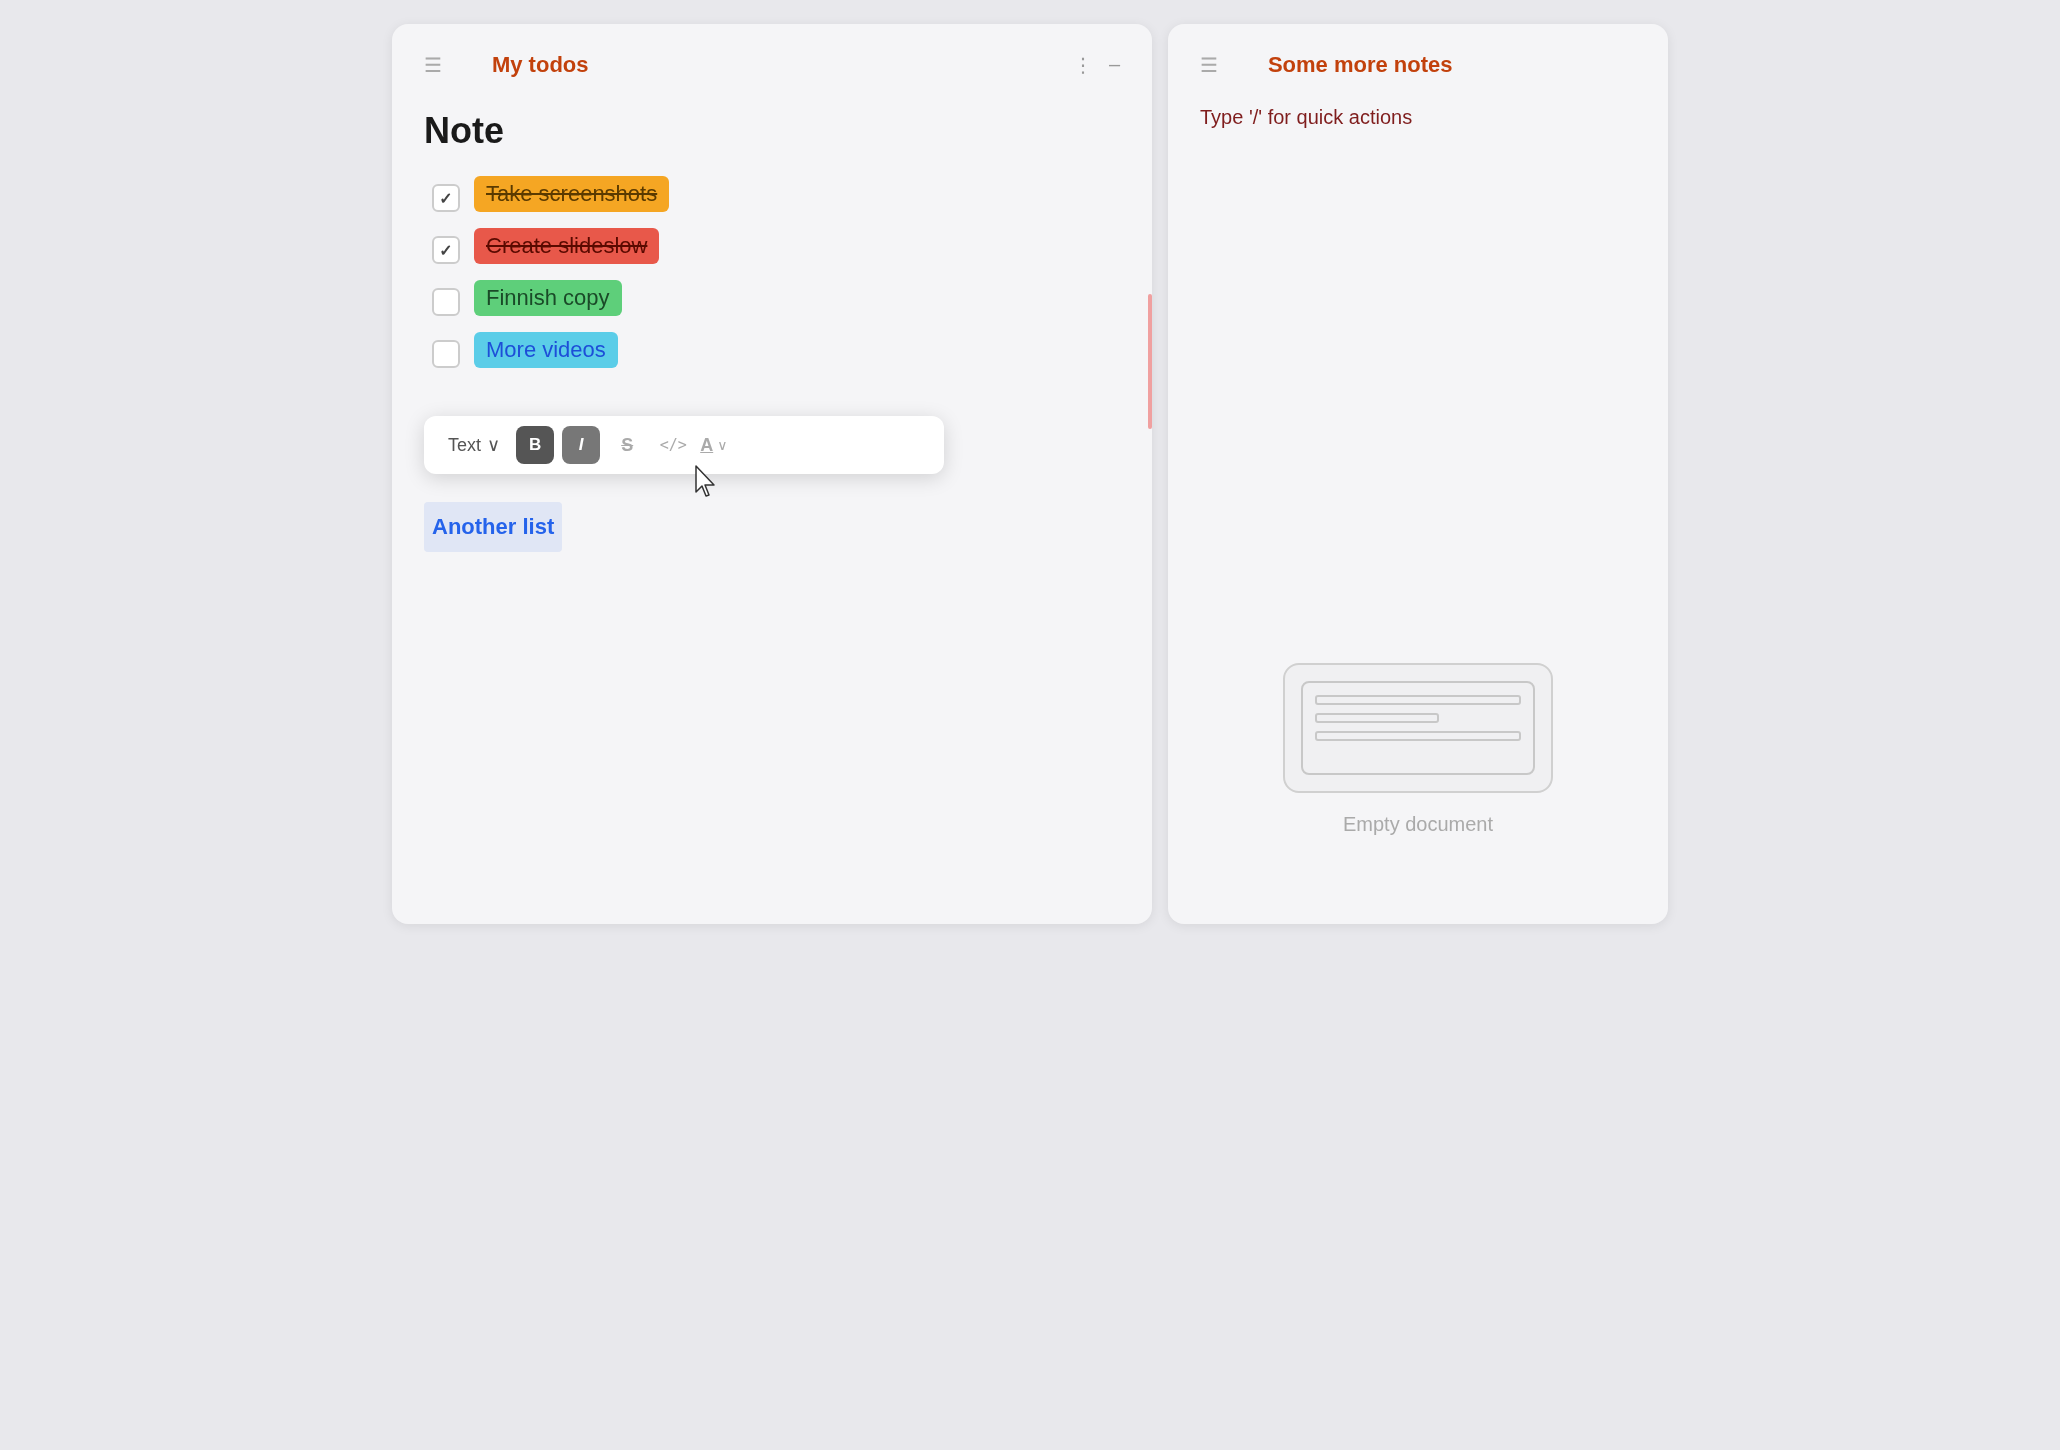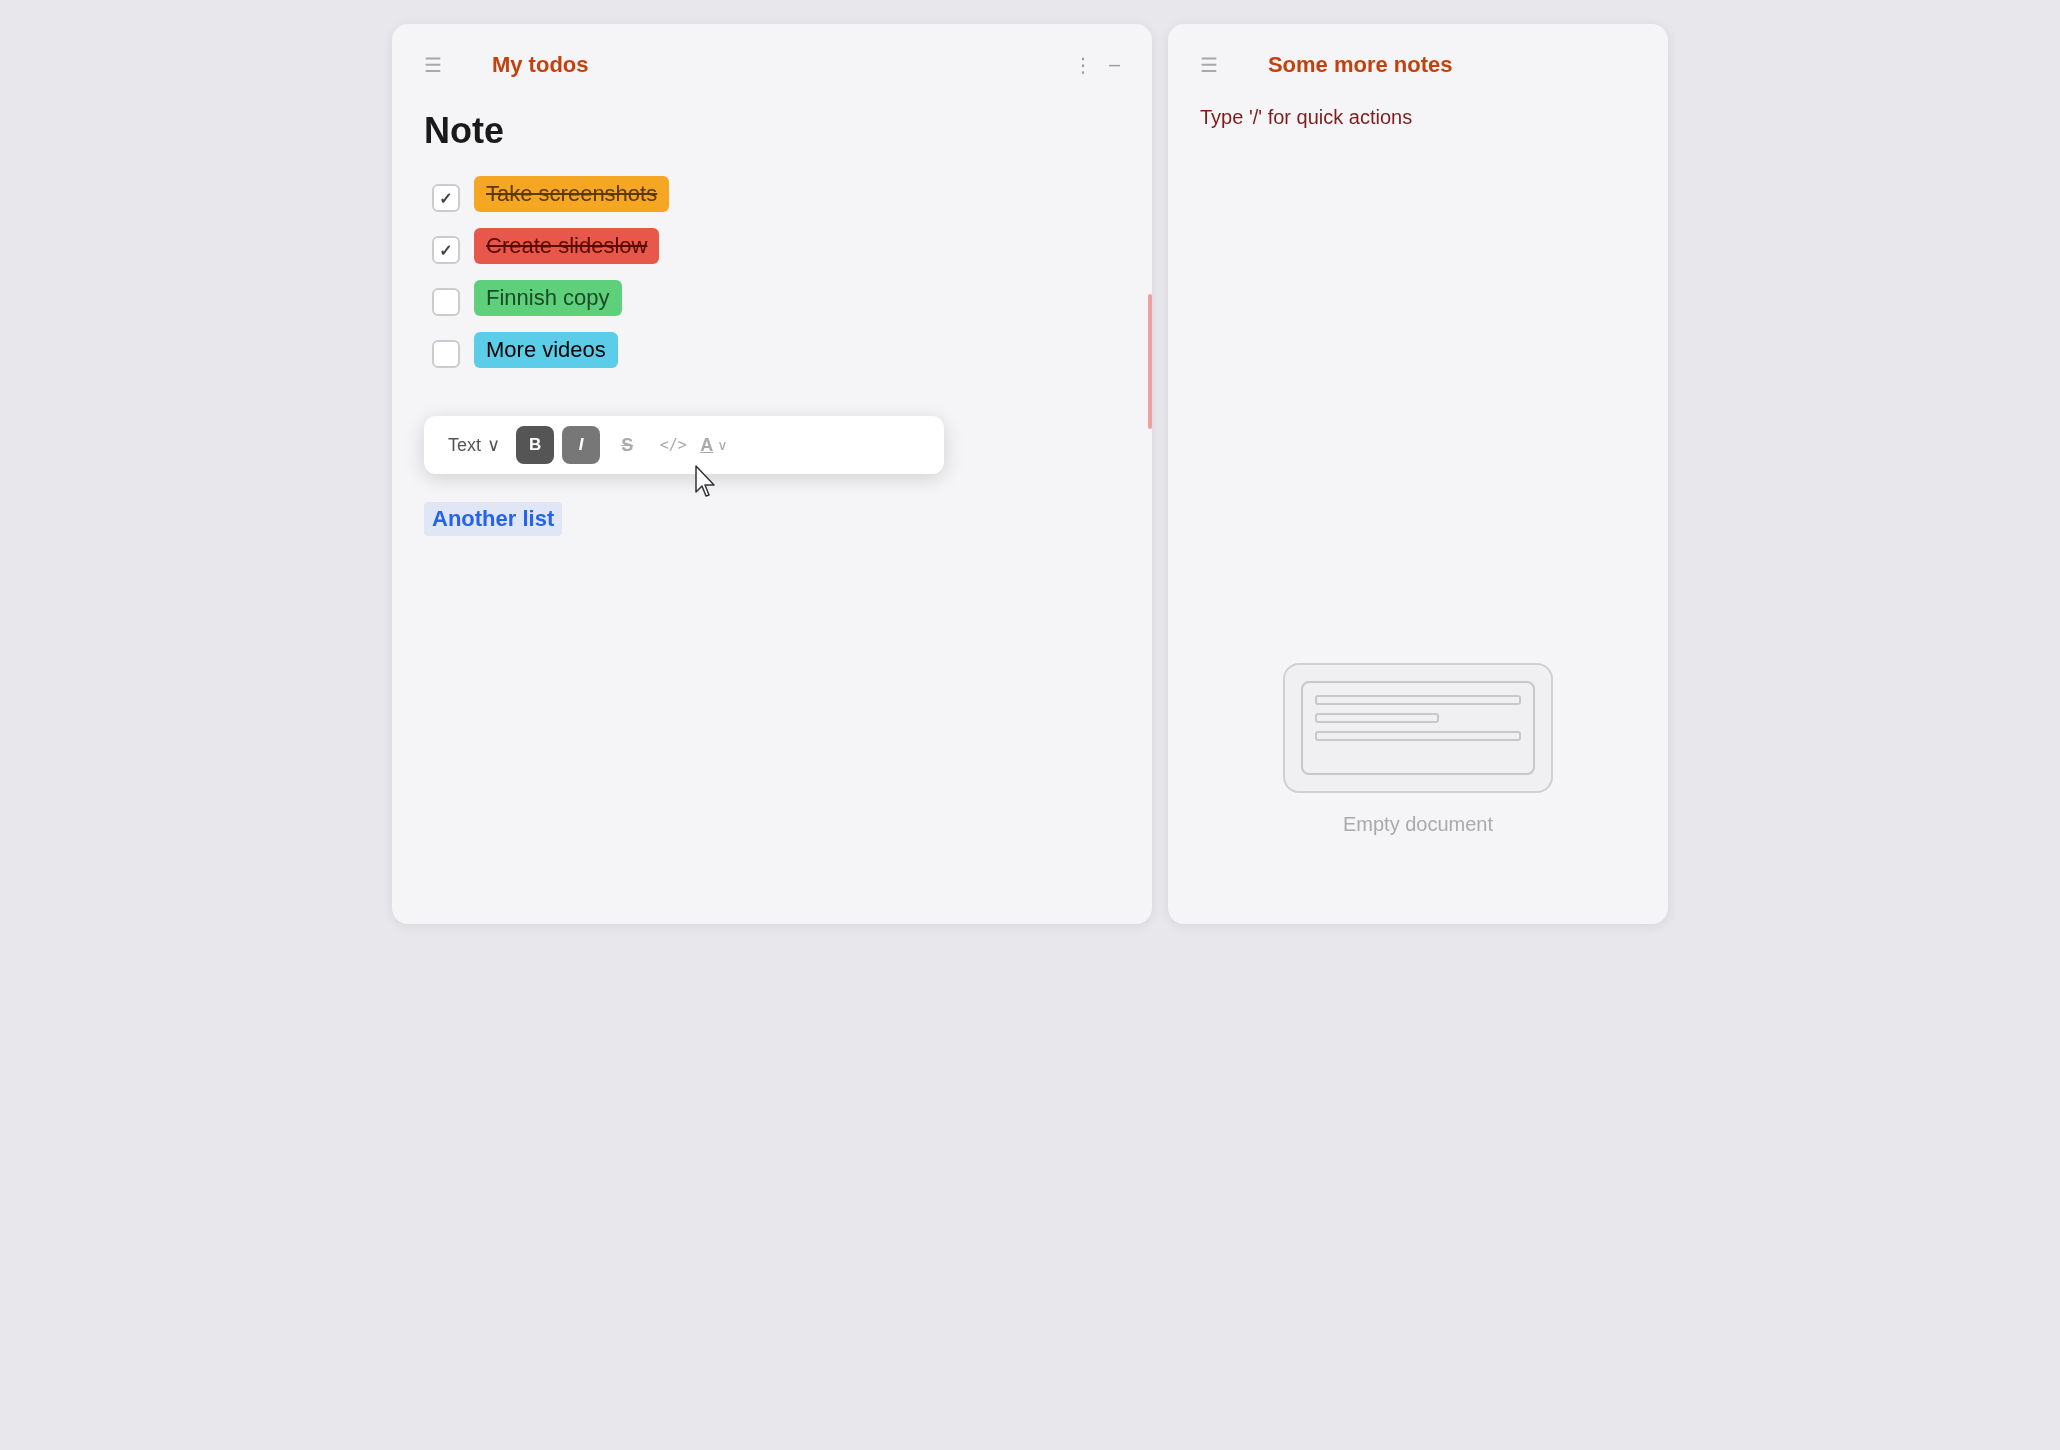--- a/index.html
+++ b/index.html
@@ -131,21 +131,21 @@
     }
 
     .todo-label.strikethrough {
       text-decoration: line-through;
       text-decoration-thickness: 2px;
     }
 
     .tag-orange { background: #f5a623; color: #5a3a00; }
     .tag-red { background: #e8584a; color: #5a0a00; }
     .tag-green { background: #5ecf7a; color: #1a4a28; }
-    .tag-cyan { background: #5bcde8; color: #000000; }
+    .tag-cyan { background: #5bcde8; color: #1d4ed8; }
 
     
     .toolbar {
       background: white;
       border-radius: 12px;
       box-shadow: 0 4px 20px rgba(0,0,0,0.15);
       padding: 10px 16px;
       display: flex;
       align-items: center;
       gap: 8px;
@@ -234,21 +234,21 @@
       width: 28px;
       height: 36px;
     }
 
     
     .another-list {
       font-size: 22px;
       font-weight: 800;
       color: #2563eb;
       background: rgba(37, 99, 235, 0.1);
-      padding: 4px 8px;
+      padding: 12px 8px;
       border-radius: 4px;
       display: inline-block;
       margin-top: 4px;
     }
 
     
     .right-panel-header {
       display: flex;
       align-items: center;
       gap: 10px;

